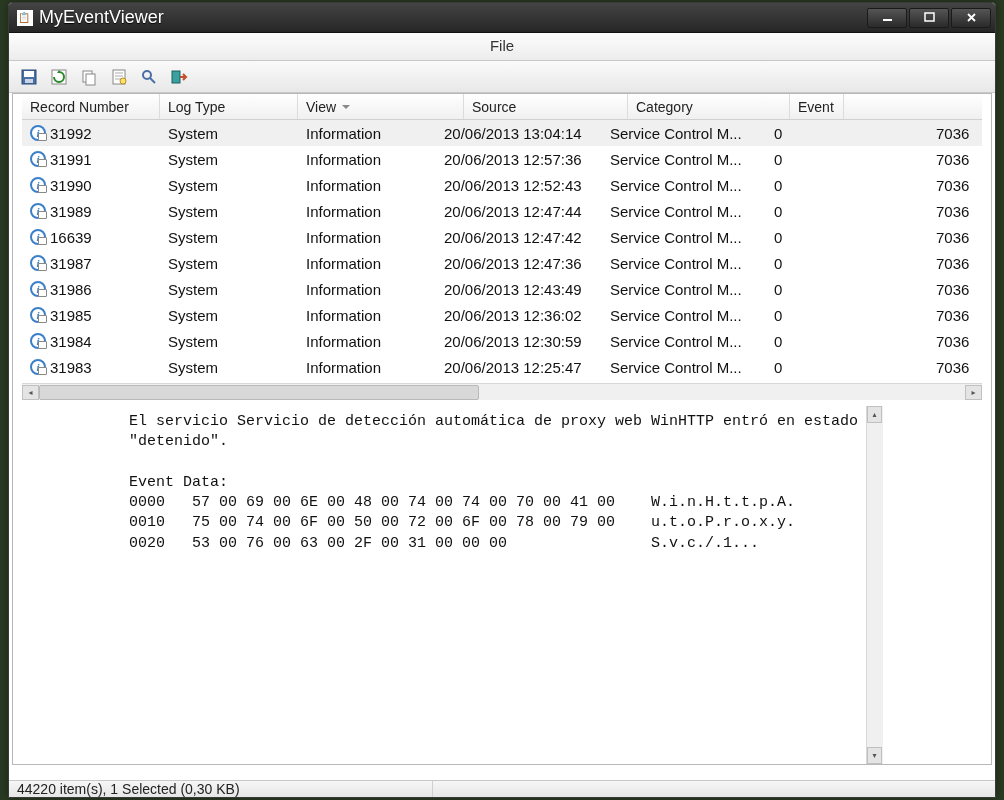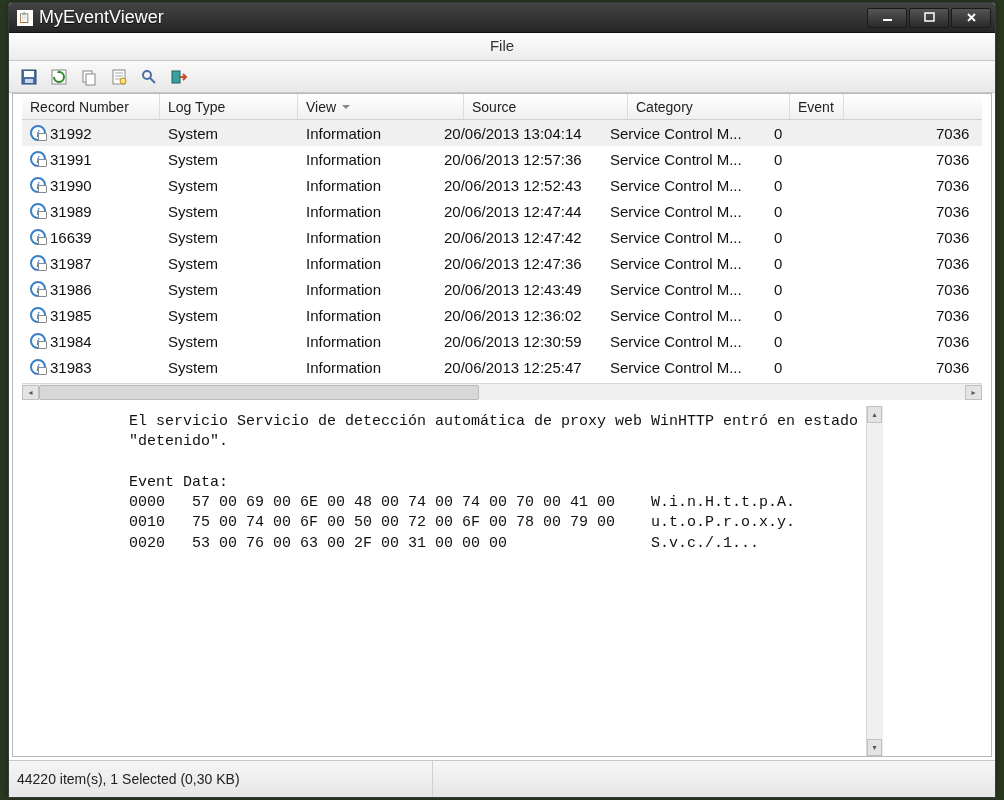--- a/index.html
+++ b/index.html
@@ -229,28 +229,29 @@
   }
   .details .vscroll .sb-btn {
     width: 15px; height: 17px;
     background: #e4e4e4;
     border: 1px solid #c0c0c0;
     display: flex; align-items: center; justify-content: center;
     font-size: 8px; color: #555;
   }
   .details .vscroll .vtrack { flex: 1; }
   .statusbar {
-    height: 37px;
+    height: 17px;
     background: linear-gradient(to bottom,#f6f6f6,#e6e6e6);
     border-top: 1px solid #c8c8c8;
     display: flex;
     align-items: flex-end;
     font-size: 14px;
     padding: 0 4px;
     flex-shrink: 0;
+    margin-top: 12px;
   }
   .statusbar .status-left {
     width: 420px;
     padding-left: 4px;
     color: #222;
     border-right: 1px solid #d0d0d0;
     height: 100%;
     display: flex; align-items: center;
   }
   .statusbar .status-right {

